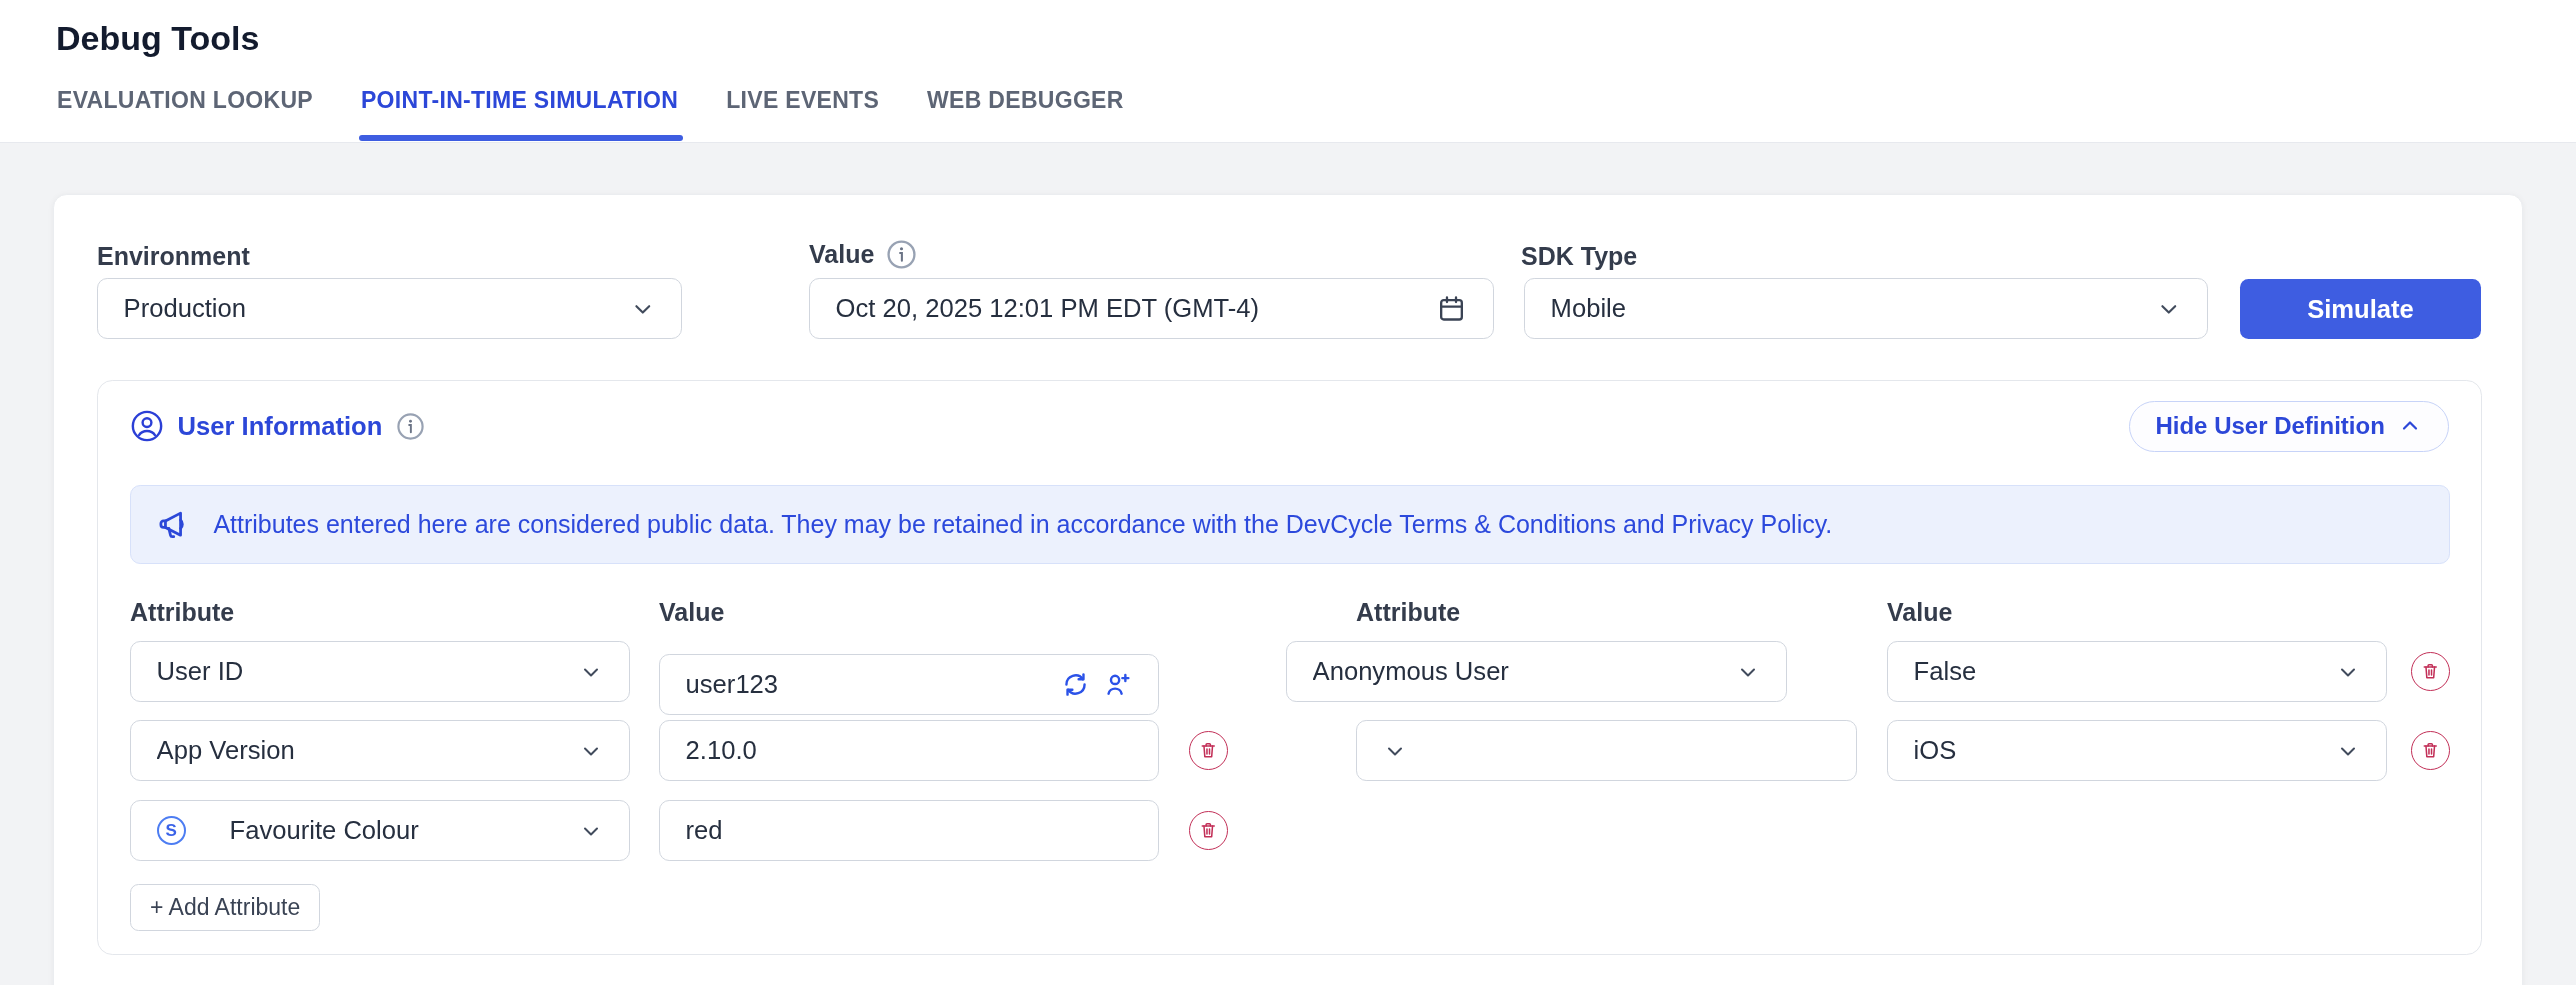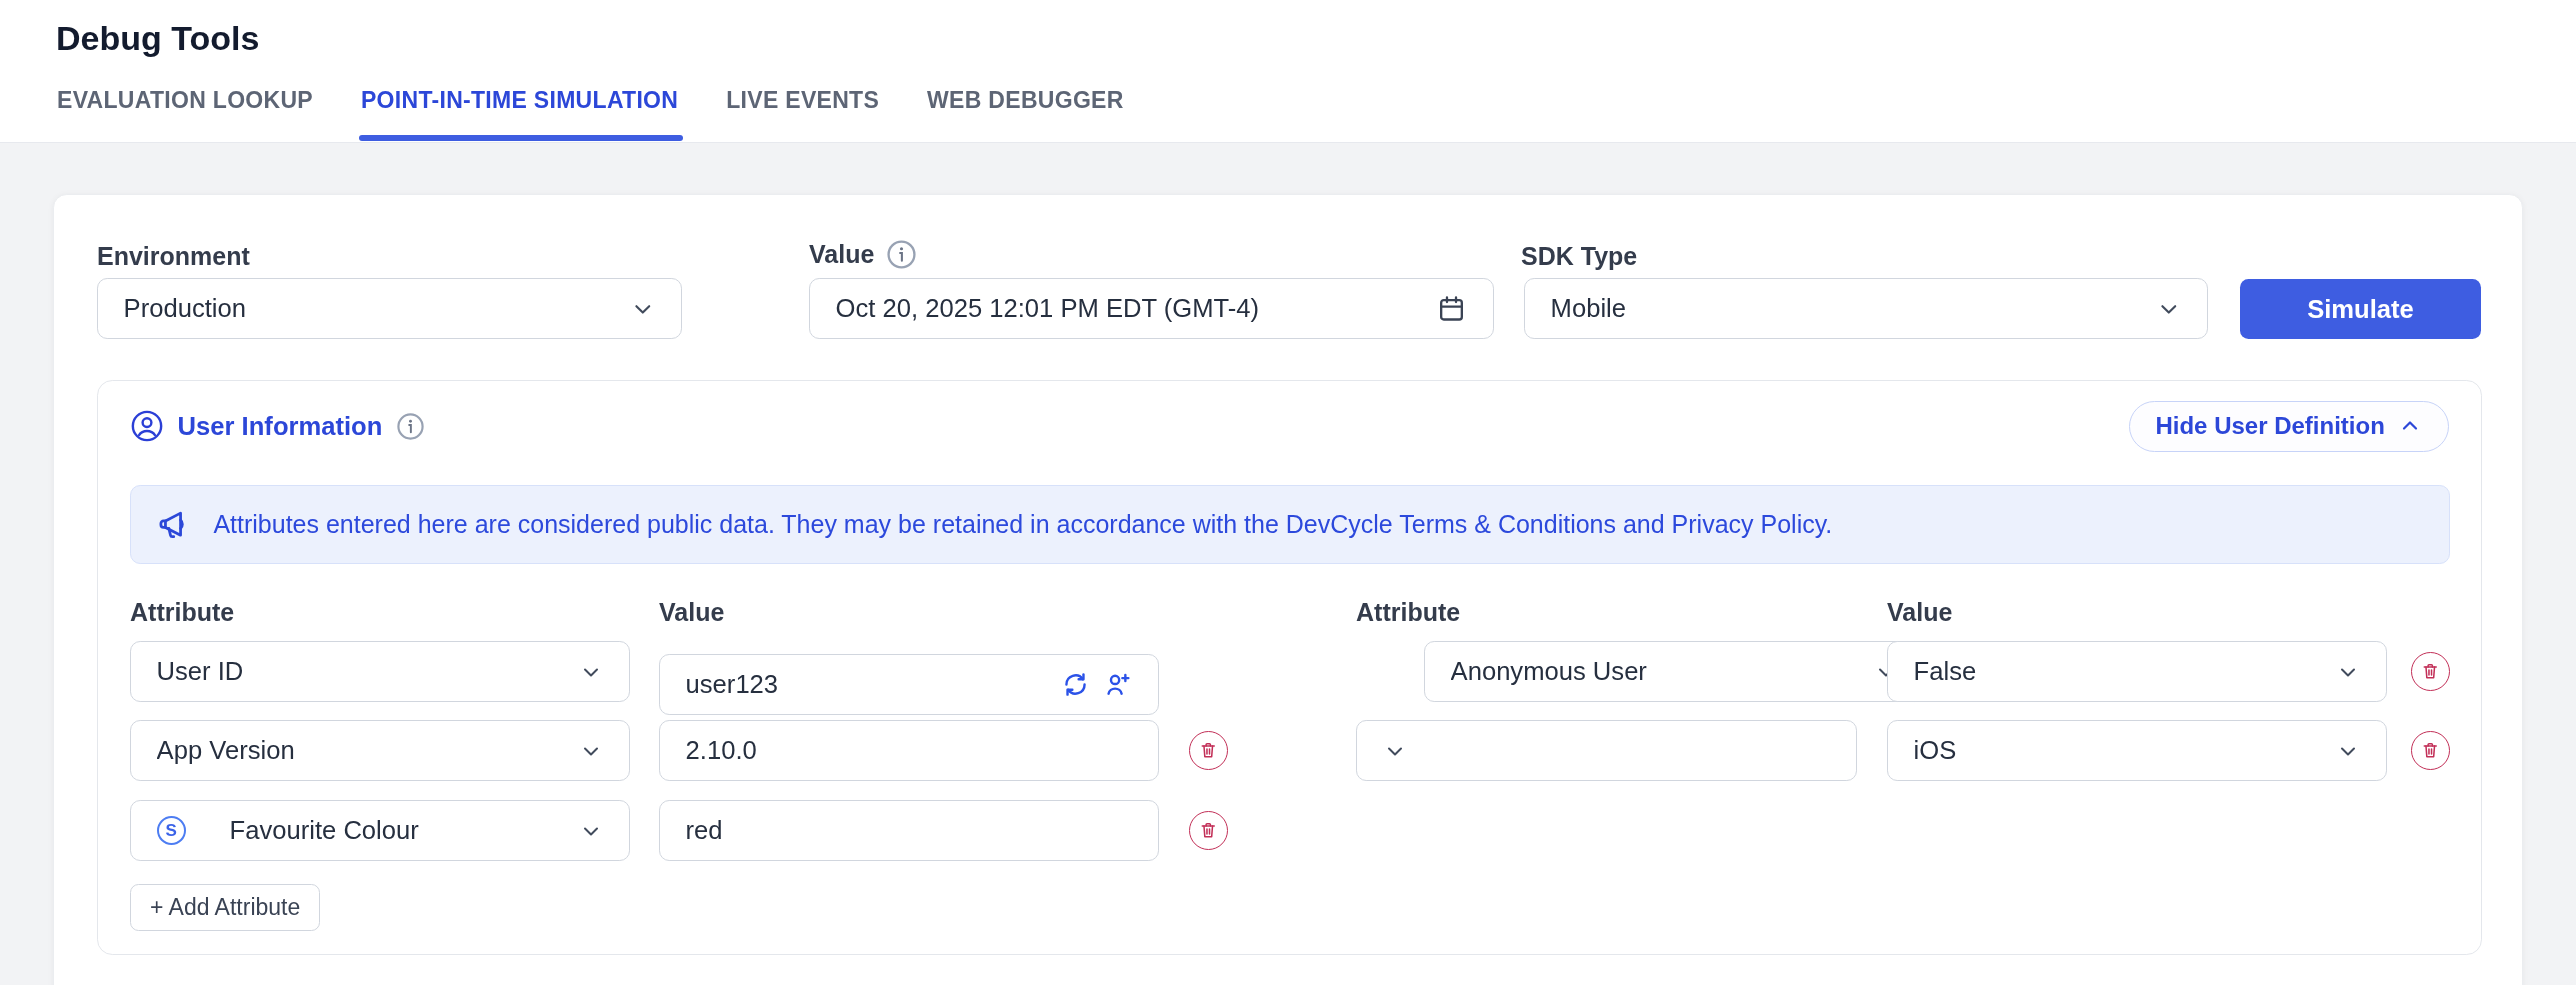--- a/index.html
+++ b/index.html
@@ -192,21 +192,21 @@
             <svg width="29" height="29" viewBox="0 0 24 24" fill="none" stroke="#2b52e8" stroke-width="2" stroke-linecap="round" stroke-linejoin="round">
                 <circle cx="10" cy="8.2" r="3.4"></circle>
                 <path d="M4.6 19.6a5.5 5.2 0 0 1 10.8 0"></path>
                 <path d="M18.5 4.2v5"></path>
                 <path d="M16 6.7h5"></path>
               </svg>
           </span>
         </span>
       </div>
 
-      <div class="ctrl row-ctrl" style="left:1326px;top:260px;width:501px;">
+      <div class="ctrl row-ctrl" style="left:1188px;top:260px;width:501px;">
         <span class="sel-text grow">Anonymous User</span>
         <span class="icon">
             <svg width="24" height="24" viewBox="0 0 24 24">
               <path d="M6 9.5l6 6 6-6" fill="none" stroke="#414b5c" stroke-width="2" stroke-linecap="round" stroke-linejoin="round"></path>
             </svg>
           </span>
       </div>
       <div class="ctrl row-ctrl" style="left:1789px;top:260px;width:500px;">
         <span class="sel-text grow">False</span>
         <span class="icon">

